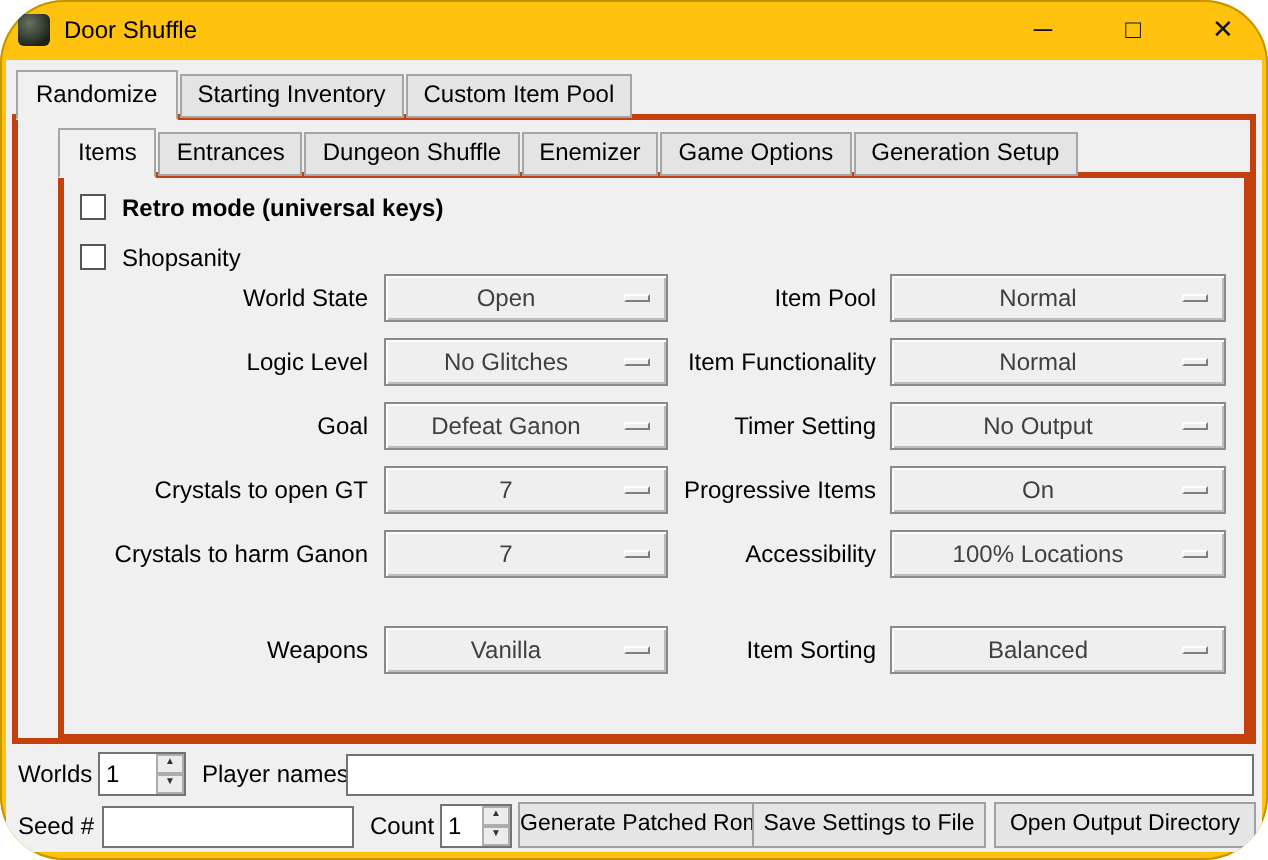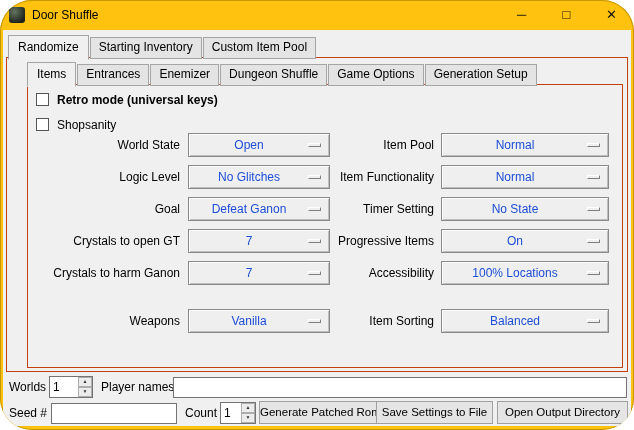--- a/index.html
+++ b/index.html
@@ -9,39 +9,39 @@
   .app-icon { position:absolute; left:9px; top:7px; width:16px; height:16px; border-radius:3px;
               background:radial-gradient(circle at 35% 30%, #64735f, #1d231c 75%); }
   .title { position:absolute; left:32px; top:0; line-height:30px; font-size:12px; color:#000; }
   .winbtns { position:absolute; right:0; top:0; height:30px; display:flex; }
   .winbtn { width:45px; height:30px; line-height:30px; text-align:center; font-size:13px; color:#111; }
   .body { position:absolute; left:3px; right:3px; top:30px; bottom:4px; background:#f0f0f0; }
 
   .tabs { position:absolute; display:flex; align-items:flex-end; z-index:5; }
   .tab { font-size:12px; line-height:15px; background:#e4e4e4; border:1px solid #a5a5a5; padding:2px 8px 3px; margin-right:1px; color:#000; }
   .tab.selected { background:#f0f0f0; padding:4px 9px 4px; margin-bottom:-1px; border-bottom:1px solid #f0f0f0; z-index:6; }
-  .pane { position:absolute; background:#f0f0f0; border:1px solid #c2410c; }
+  .pane { position:absolute; background:#f0f0f0; border:3px solid #c2410c; }
   .outer-tabs { left:5px; top:5px;text-align:right; }
   .outer-pane { left:3px; right:3px; top:27px; height:315px; }
   .inner-tabs { left:20px; top:4px; }
   .inner-pane { left:20px; top:26px; width:596px; height:284px; }
 
   .checkrow { position:absolute; left:8px; height:17px; display:flex; align-items:center; }
   .checkbox { width:13px; height:13px; background:#fff; border:1px solid #565656; flex:0 0 auto; }
   .chklabel { margin-left:8px; font-size:12px; color:#000; }
 
   .row { position:absolute; left:0; width:100%; height:24px; }
   .flabel { position:absolute; top:0; font-size:12px; line-height:24px; text-align:right; color:#000; }
   .lab-l { left:0; width:152px; }
   .lab-r { left:252px; width:154px; }
   .dd { position:absolute; top:0; height:24px; background:#efefef; border:1px solid #8a8a8a;
         box-shadow:inset 1px 1px 0 #fdfdfd, inset -1px -1px 0 #bdbdbd; }
   .dd-l { left:160px; width:142px; }
   .dd-r { left:413px; width:168px; }
-  .dd-text { position:absolute; left:4px; right:24px; text-align:center; font-size:12px; line-height:22px; color:#1d4ed8; }
+  .dd-text { position:absolute; left:4px; right:24px; text-align:center; font-size:12px; line-height:22px; color:#404040; }
   .dd-ind { position:absolute; right:8px; top:9px; width:13px; height:4px; background:#efefef;
             border-top:1px solid #fff; border-left:1px solid #fff; border-right:1px solid #7e7e7e; border-bottom:1px solid #7e7e7e; }
 
   .blabel { position:absolute; font-size:12px; line-height:22px; color:#000; }
   .entry { position:absolute; background:#fff; border:1px solid #737373; font-size:12px; padding:0 3px; height:21px; outline:none; }
   .spin { position:absolute; height:22px; background:#fff; border:1px solid #737373; display:flex; }
   .spin-val { flex:1; font-size:12px; line-height:20px; padding-left:3px; color:#000; }
   .spin-btns { width:14px; display:flex; flex-direction:column; }
   .spin-btn { flex:1; background:#ececec; border:1px solid #adadad; font-size:5px; line-height:7px; text-align:center; color:#333; }
   .btn { position:absolute; height:23px; background:#e5e5e5; border:1px solid #a0a0a0; font-size:11.5px; text-align:center; line-height:21px; color:#000; white-space:nowrap; }
@@ -66,22 +66,22 @@
       <div class="tab selected">Randomize</div>
       <div class="tab">Starting Inventory</div>
       <div class="tab">Custom Item Pool</div>
     </div>
 
     <div class="pane outer-pane">
 
       <div class="tabs inner-tabs">
         <div class="tab selected">Items</div>
         <div class="tab">Entrances</div>
+        <div class="tab">Dungeon Shuffle</div>
         <div class="tab">Enemizer</div>
-        <div class="tab">Dungeon Shuffle</div>
         <div class="tab">Game Options</div>
         <div class="tab">Generation Setup</div>
       </div>
 
       <div class="pane inner-pane">
 
         <div class="checkrow" style="top:6px;font-weight:bold;">
           <span class="checkbox"></span>
           <span class="chklabel">Retro mode (universal keys)</span>
         </div>
@@ -117,21 +117,21 @@
         </div>
 
         <div class="row" style="top:112px;">
           <span class="flabel lab-l">Goal</span>
           <div class="dd dd-l">
             <span class="dd-text">Defeat Ganon</span>
             <span class="dd-ind"></span>
           </div>
           <span class="flabel lab-r">Timer Setting</span>
           <div class="dd dd-r">
-            <span class="dd-text">No State</span>
+            <span class="dd-text">No Output</span>
             <span class="dd-ind"></span>
           </div>
         </div>
 
         <div class="row" style="top:144px;">
           <span class="flabel lab-l">Crystals to open GT</span>
           <div class="dd dd-l">
             <span class="dd-text">7</span>
             <span class="dd-ind"></span>
           </div>

